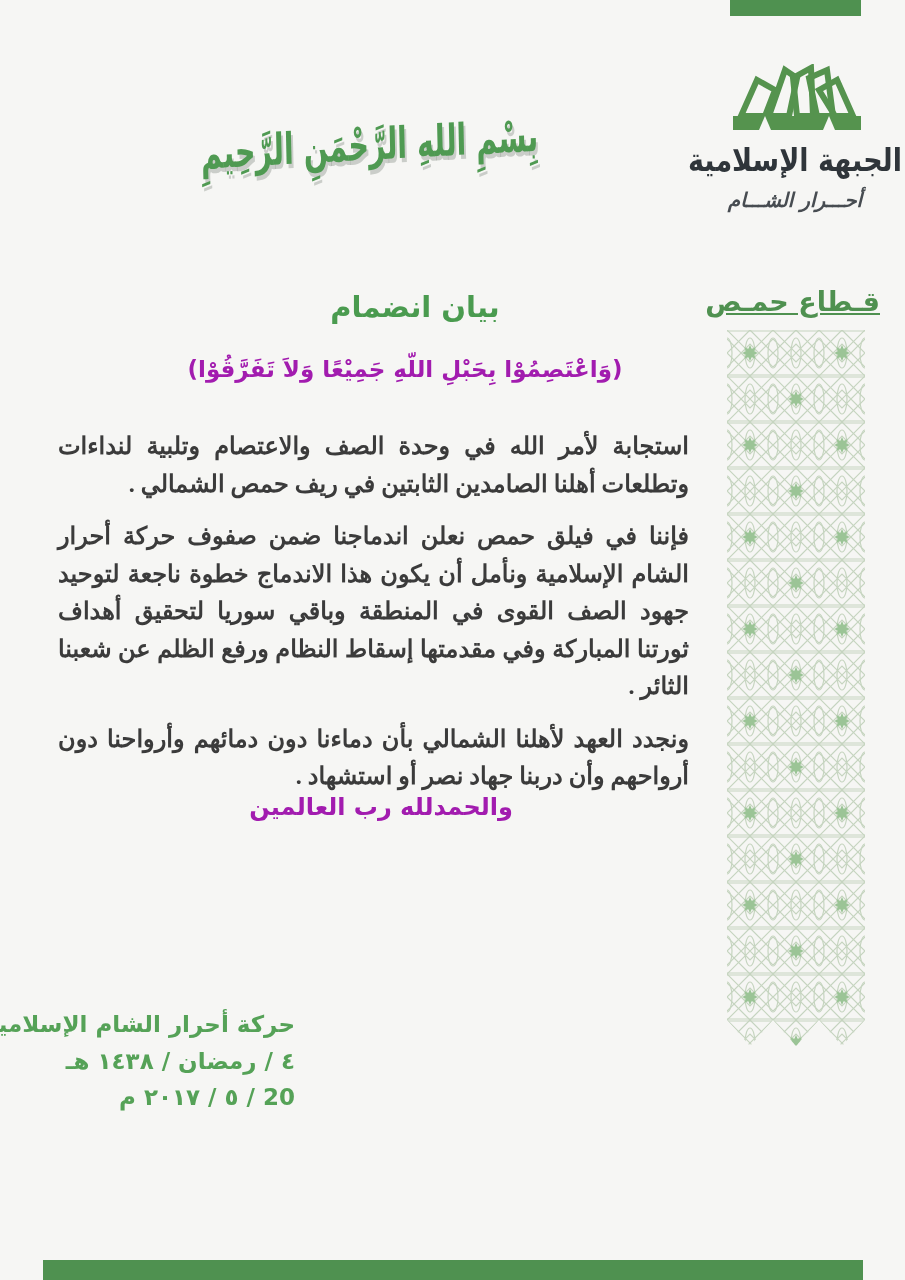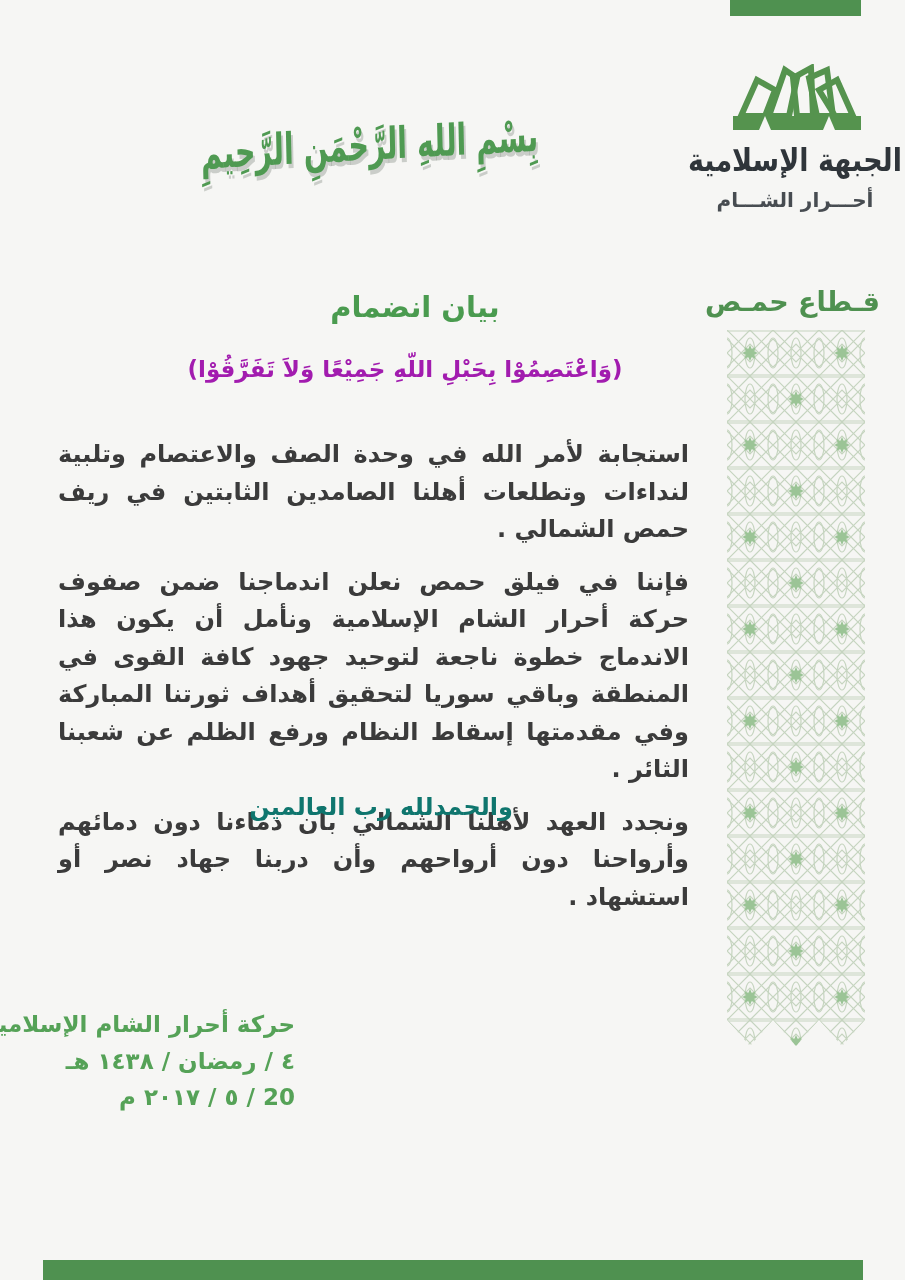--- a/index.html
+++ b/index.html
@@ -17,62 +17,62 @@
   
   .emblem{left:731px;top:64px;width:132px;height:70px;}
   .org-callig{
     left:713px;top:130px;width:164px;height:58px;
     display:flex;align-items:center;justify-content:center;
     font-size:27px;font-weight:bold;color:#2f353a;
     transform:scaleY(1.18);white-space:nowrap;direction:rtl;
   }
   .org-name{
     left:713px;top:188px;width:164px;text-align:center;
-    font-size:20px;font-weight:bold;color:#474c51;direction:rtl;white-space:nowrap;
+    font-size:20px;font-weight:bold;color:#474c51;direction:rtl;white-space:nowrap;font-style:italic;
   }
   
   .basmala{
     left:210px;top:92px;width:320px;height:105px;
     display:flex;align-items:center;justify-content:center;
   }
   .basmala span{
     font-size:30px;font-weight:bold;color:#4f9a52;white-space:nowrap;
     transform:scaleY(1.45) scaleX(0.95) rotate(-2deg);
     text-shadow:2px 3px 0 rgba(90,100,90,0.28);
     direction:rtl;
   }
   
   .sector{
     left:705px;top:286px;width:175px;
-    direction:rtl;text-align:left;
-    font-size:27px;font-weight:bold;color:#4f9150;white-space:nowrap;
+    direction:rtl;text-align:right;
+    font-size:27px;font-weight:bold;color:#4f9150;white-space:nowrap;text-decoration:underline;
   }
   
   .strip{
     left:727px;top:330px;width:138px;height:716px;
     clip-path:polygon(0 0,138px 0,138px 690px,115px 716px,92px 690px,69px 716px,46px 690px,23px 716px,0 690px);
   }
   
   .title{
     left:130px;top:290px;width:570px;text-align:center;
     font-size:29px;font-weight:bold;color:#4a9b4f;direction:rtl;
   }
   .verse{
     left:80px;top:356px;width:650px;text-align:center;
     font-size:23px;font-weight:bold;color:#a21caf;direction:rtl;white-space:nowrap;
   }
   .body-text{
     left:58px;top:424px;width:631px;
     direction:rtl;text-align:justify;
     font-size:24px;font-weight:bold;color:#3b3b3b;line-height:37.5px;
   }
-  .body-text p{margin:12px 0 15px 0;}
+  .body-text p{margin:4px 0 15px 0;font-family:Liberation Serif, serif;}
   .closing{
     left:66px;top:793px;width:630px;text-align:center;
-    font-size:24px;font-weight:bold;color:#0f766e;direction:rtl;
+    font-size:24px;font-weight:bold;color:#a21caf;direction:rtl;
   }
   
   .signature{
     left:58px;top:1006px;width:237px;
     direction:rtl;text-align:right;
     font-size:23px;font-weight:bold;color:#55a257;line-height:36.5px;white-space:nowrap;
   }
 </style>
 </head>
 <body>
@@ -130,21 +130,21 @@
       <rect width="138" height="716" fill="url(#dots)"></rect>
     </svg>
   </div>
 
   <div class="abs title">بيان انضمام</div>
 
   <div class="abs verse">(وَاعْتَصِمُوْا بِحَبْلِ اللّهِ جَمِيْعًا وَلاَ تَفَرَّقُوْا)</div>
 
   <div class="abs body-text">
     <p>استجابة لأمر الله في وحدة الصف والاعتصام وتلبية لنداءات وتطلعات أهلنا الصامدين الثابتين في ريف حمص الشمالي .</p>
-    <p>فإننا في فيلق حمص نعلن اندماجنا ضمن صفوف حركة أحرار الشام الإسلامية ونأمل أن يكون هذا الاندماج خطوة ناجعة لتوحيد جهود كافة القوى في المنطقة وباقي سوريا لتحقيق أهداف ثورتنا المباركة وفي مقدمتها إسقاط النظام ورفع الظلم عن شعبنا الثائر .</p>
+    <p>فإننا في فيلق حمص نعلن اندماجنا ضمن صفوف حركة أحرار الشام الإسلامية ونأمل أن يكون هذا الاندماج خطوة ناجعة لتوحيد جهود الصف القوى في المنطقة وباقي سوريا لتحقيق أهداف ثورتنا المباركة وفي مقدمتها إسقاط النظام ورفع الظلم عن شعبنا الثائر .</p>
     <p>ونجدد العهد لأهلنا الشمالي بأن دماءنا دون دمائهم وأرواحنا دون أرواحهم وأن دربنا جهاد نصر أو استشهاد .</p>
   </div>
 
   <div class="abs closing">والحمدلله رب العالمين</div>
 
   <div class="abs signature">
     <div>حركة أحرار الشام الإسلامية</div>
     <div>٤ / رمضان / ١٤٣٨ هـ</div>
     <div>20 / ٥ / ٢٠١٧ م</div>
   </div>

